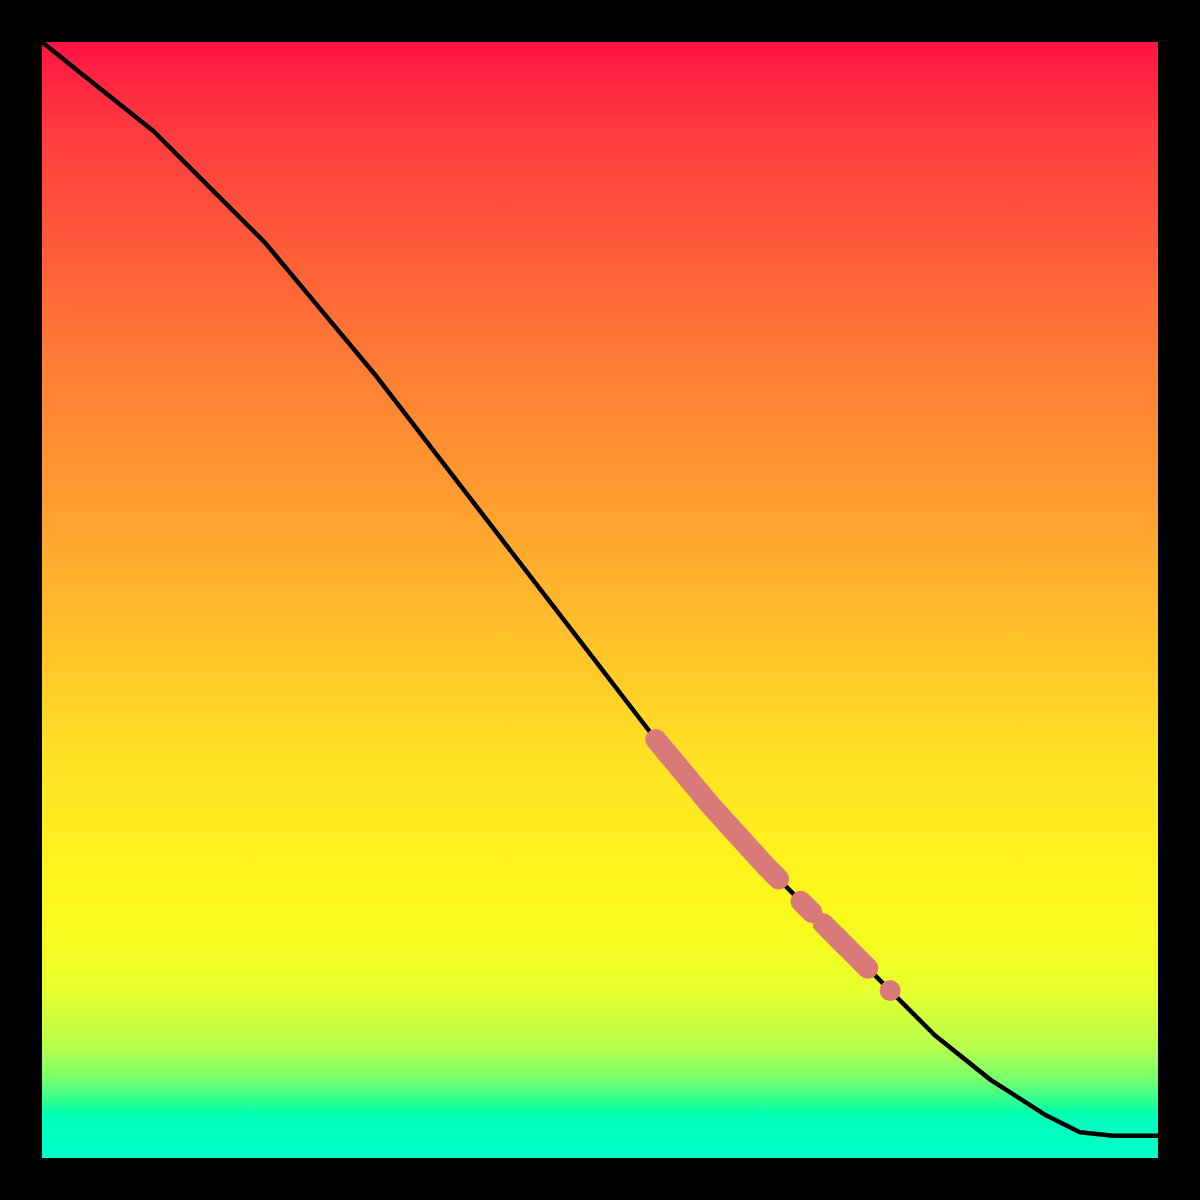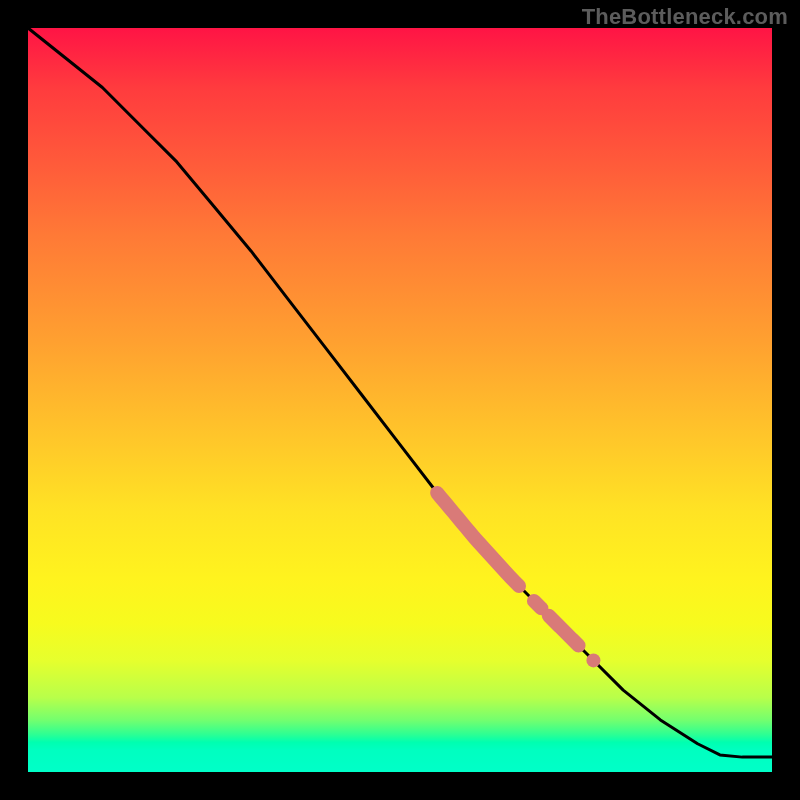--- a/index.html
+++ b/index.html
@@ -69,21 +69,20 @@
     stroke-linecap: round;
   }
   .marker-dot {
     fill: #d97a78;
   }
 </style>
 </head>
 <body>
 <div class="frame">
   <div class="plot-area"></div>
-  <div class="watermark">TheBottleneck.com</div>
 
   <svg class="plot-svg" viewBox="0 0 744 744">
 
     <path id="main-curve" class="curve" d="M0.00 0.00 L37.20 29.76 L74.40 59.52 L111.60 96.72 L148.80 133.92 L186.00 178.56 L223.20 223.20 L260.40 271.56 L297.60 319.92 L334.80 368.28 L372.00 416.64 L409.20 465.00 L446.40 509.64 L483.60 550.56 L520.80 587.76 L558.00 624.96 L595.20 662.16 L632.40 691.92 L669.60 715.73 L691.92 726.89 L714.24 729.12 L744.00 729.12"></path>
 
     <g id="marker-group">
         <path class="marker-track" d="M409.20 465.00 L413.29 469.91 L417.38 474.82 L421.48 479.73 L425.57 484.64 L429.66 489.55 L433.75 494.46 L437.84 499.37 L441.94 504.28 L446.03 509.19 L450.12 513.73 L454.21 518.23 L458.30 522.73 L462.40 527.24 L466.49 531.74 L470.58 536.24 L474.67 540.74 L478.76 545.24 L482.86 549.74 L486.95 553.91 L491.04 558.00"></path>
         <path class="marker-track" d="M505.92 572.88 L506.29 573.25 L506.66 573.62 L507.04 574.00 L507.41 574.37 L507.78 574.74 L508.15 575.11 L508.52 575.48 L508.90 575.86 L509.27 576.23 L509.64 576.60 L510.01 576.97 L510.38 577.34 L510.76 577.72 L511.13 578.09 L511.50 578.46 L511.87 578.83 L512.24 579.20 L512.62 579.58 L512.99 579.95 L513.36 580.32"></path>
         <path class="marker-track" d="M520.80 587.76 L522.29 589.25 L523.78 590.74 L525.26 592.22 L526.75 593.71 L528.24 595.20 L529.73 596.69 L531.22 598.18 L532.70 599.66 L534.19 601.15 L535.68 602.64 L537.17 604.13 L538.66 605.62 L540.14 607.10 L541.63 608.59 L543.12 610.08 L544.61 611.57 L546.10 613.06 L547.58 614.54 L549.07 616.03 L550.56 617.52"></path>
         <circle class="marker-dot" cx="565.44" cy="632.40" r="7"></circle>

